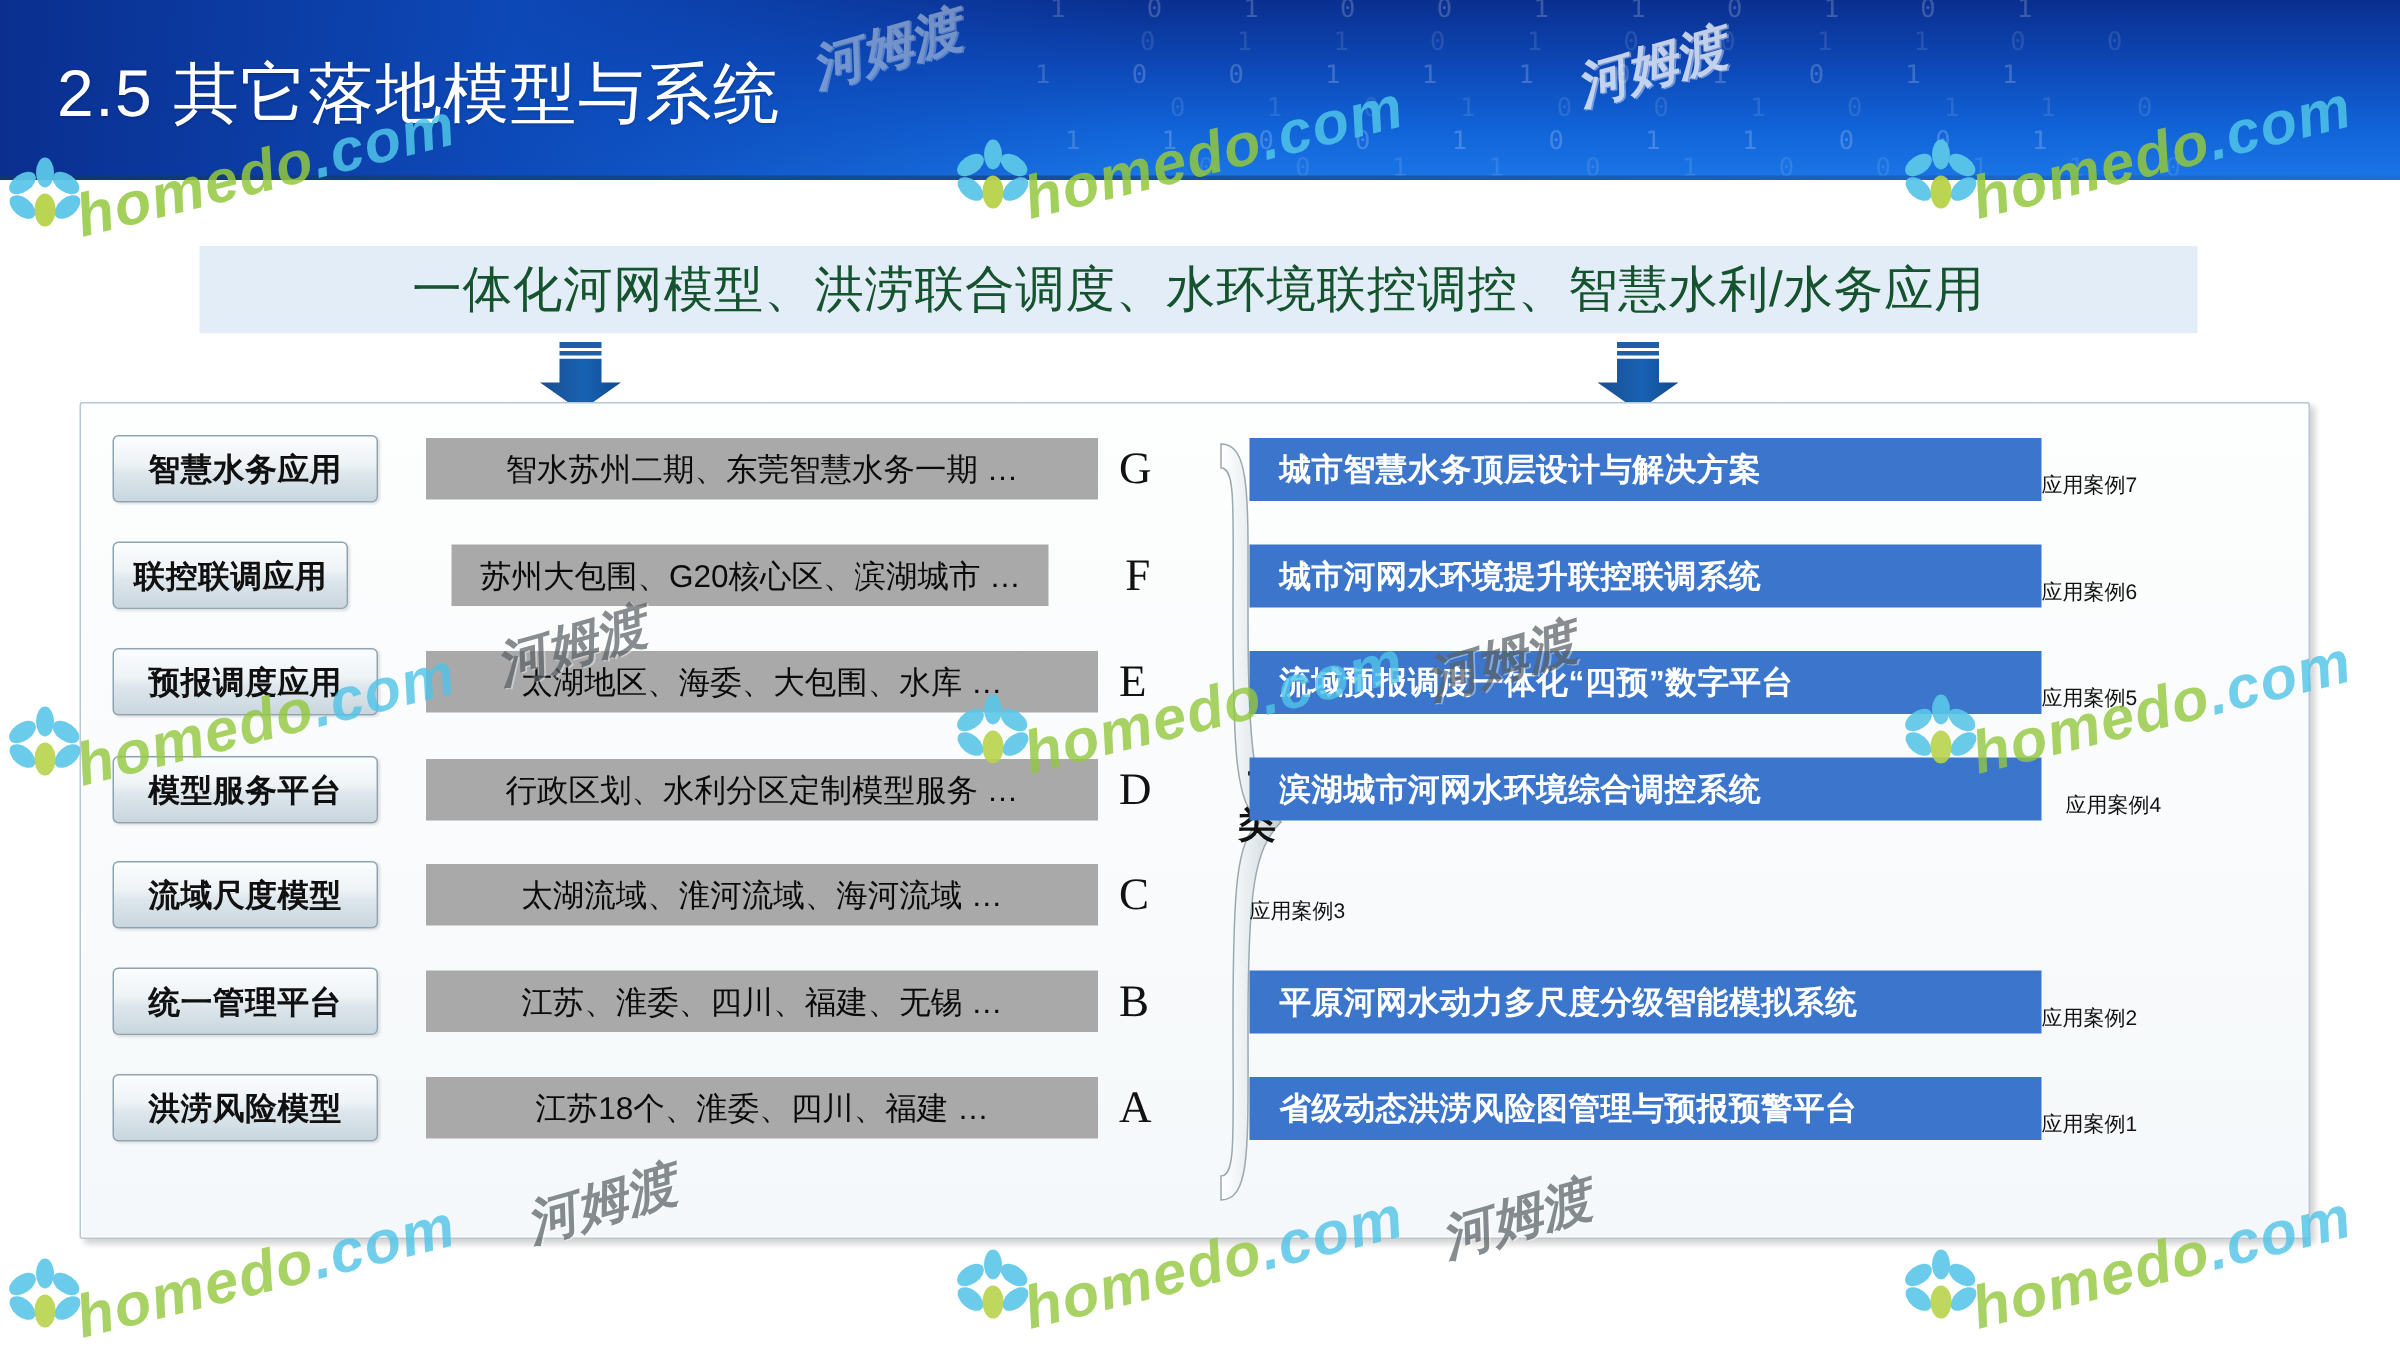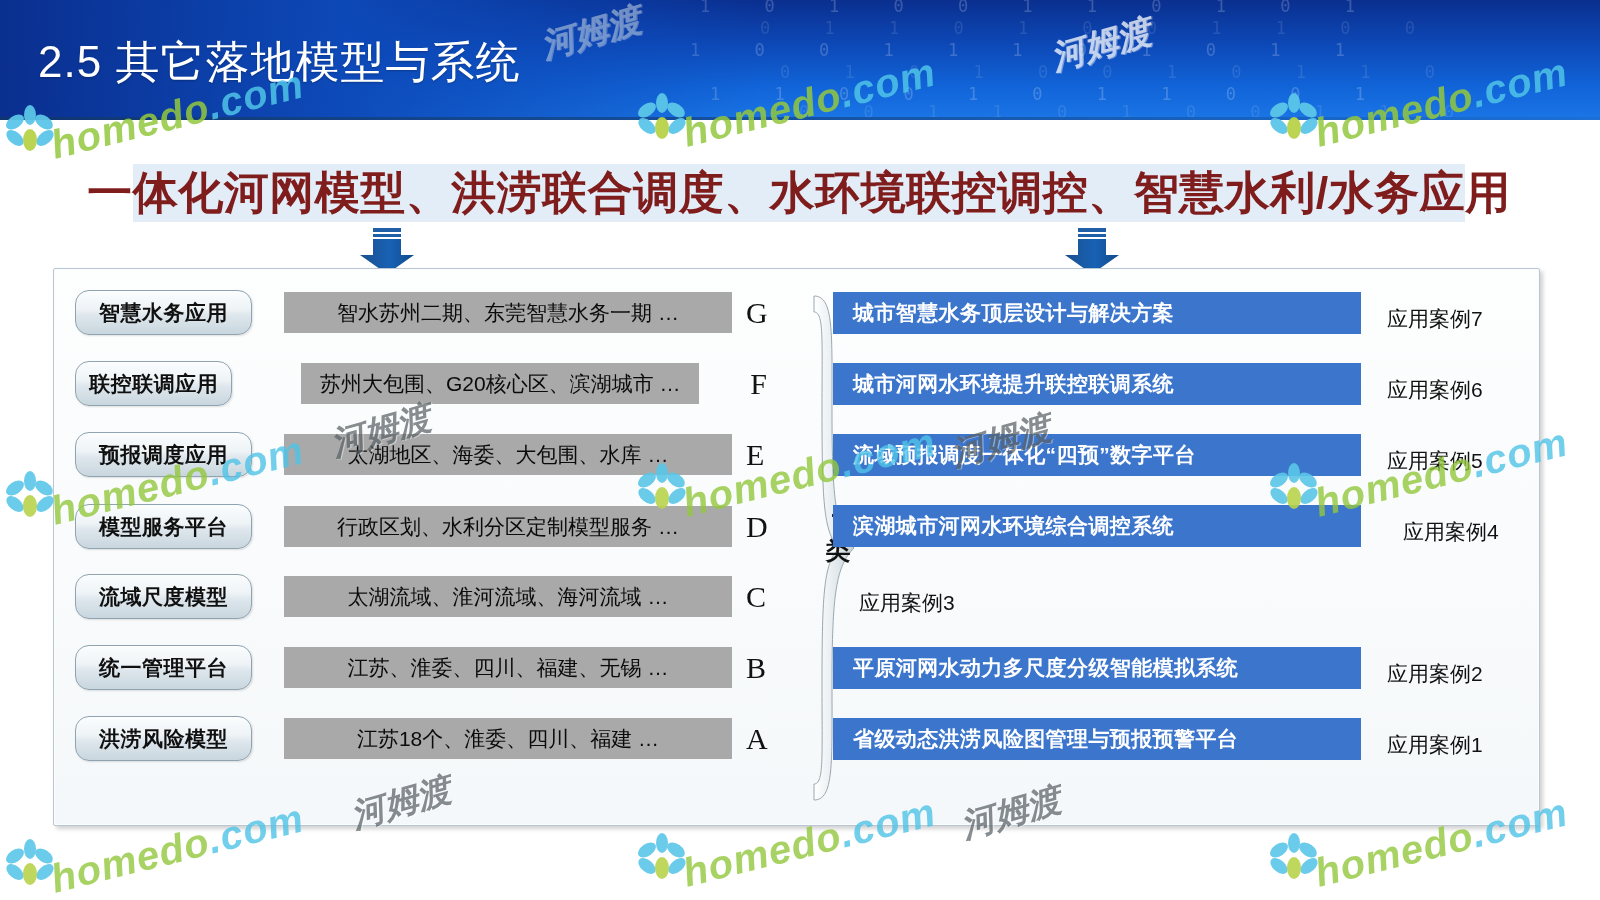--- a/index.html
+++ b/index.html
@@ -59,23 +59,23 @@
   #subtitle-bar {
     position: absolute;
     left: 133px; top: 164px;
     width: 1332px; height: 58px;
     background: #e3edf7;
     display: flex;
     align-items: center;
     justify-content: center;
   }
   #subtitle-text {
-    font-size: 45px;
-    font-weight: bold;
-    color: #7f1d1d;
+    font-size: 33px;
+    font-weight: normal;
+    color: #14532d;
     letter-spacing: 0.5px;
     white-space: nowrap;
   }
 
   
   .down-arrow { position: absolute; width: 54px; height: 46px; }
   .down-arrow .cap {
     position: absolute; left: 13px; top: 0;
     width: 28px; height: 4px; background: #1f5fa8;
   }
@@ -110,21 +110,21 @@
   #left-col { position: absolute; left: 20px; top: 20px; width: 700px; height: 518px; }
   .left-row {
     position: absolute;
     left: 0; width: 700px; height: 45px;
     display: flex; align-items: center;
   }
   .cat-box {
     width: 177px; height: 45px;
     background: linear-gradient(180deg,#fbfdfe 0%, #eef3f6 42%, #dde6ec 58%, #c9d6de 100%);
     border: 1px solid #8fa3b0;
-    border-radius: 14px;
+    border-radius: 4px;
     display: flex; align-items: center; justify-content: center;
     font-size: 21px; font-weight: bold; color: #101010;
     letter-spacing: 0.5px;
     box-shadow: 1px 1px 2px rgba(0,0,0,0.12);
     white-space: nowrap;
   }
   .items-box {
     margin-left: 32px;
     width: 448px; height: 41px;
     background: #a9a9a9;
@@ -161,22 +161,21 @@
   .case-box {
     width: 528px; height: 42px;
     background: #3b75cc;
     display: flex; align-items: center;
     padding-left: 20px;
     font-size: 21px; font-weight: bold; color: #ffffff;
     letter-spacing: 0.4px;
     white-space: nowrap;
   }
   .case-label {
-    margin-left: 26px;
-    font-size: 21px; color: #111;
+    font-size: 14px; color: #111;
     white-space: nowrap;
     align-self: flex-end;
     margin-bottom: 2px;
   }
 
   
   .wm { position: absolute; pointer-events: none; user-select: none; }
   .wm-text {
     font-size: 40px; font-weight: bold; font-style: italic;
     white-space: nowrap;

